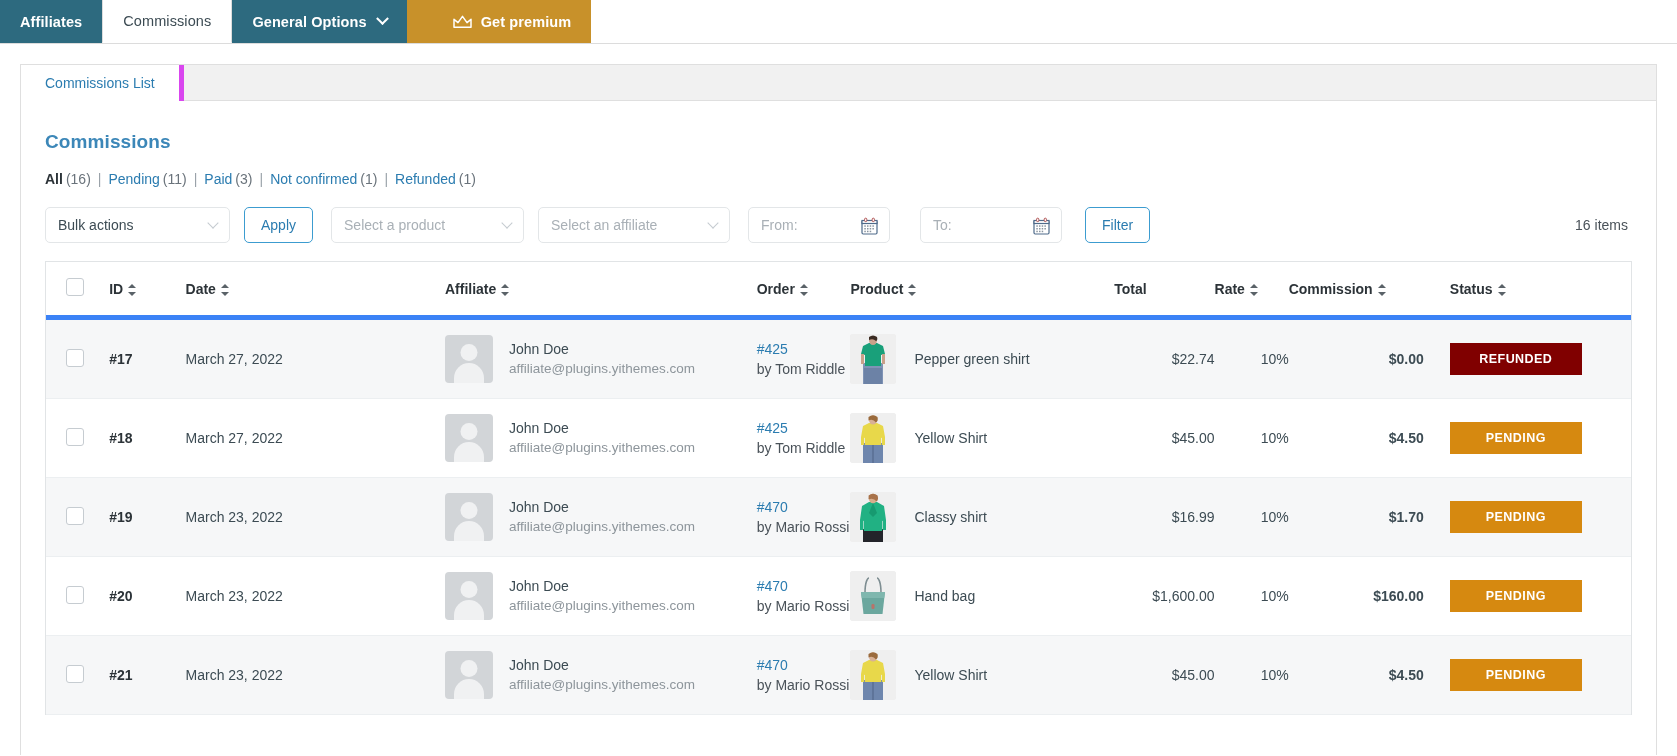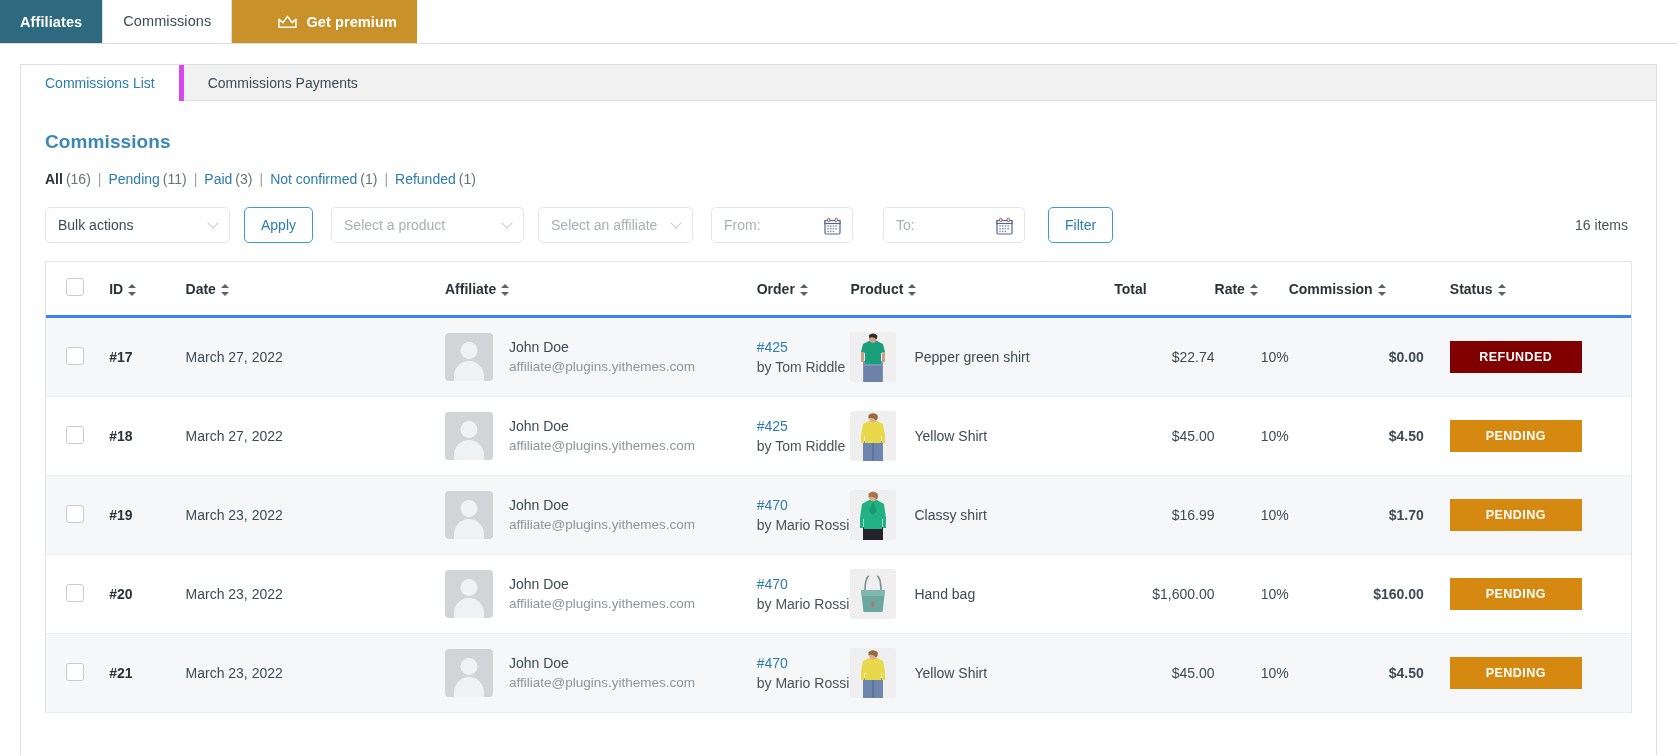--- a/index.html
+++ b/index.html
@@ -149,21 +149,21 @@
   .ctl .lbl { color: #3c4b53; }
   .sel-caret {
     position: absolute; right: 12px; top: 50%;
     width: 8px; height: 8px;
     border-right: 1.5px solid #c5cbd0;
     border-bottom: 1.5px solid #c5cbd0;
     transform: translateY(-75%) rotate(45deg);
   }
   .ctl-bulk   { width: 185px; margin-right: 14px; }
   .ctl-prod   { width: 193px; margin-right: 14px; }
-  .ctl-aff    { width: 155px; margin-right: 18px; }
+  .ctl-aff    { width: 192px; margin-right: 18px; }
   .ctl-from   { width: 142px; margin-right: 30px; }
   .ctl-to     { width: 142px; margin-right: 23px; }
 
   .btn-outline {
     height: 36px;
     min-width: 62px;
     padding: 0 16px;
     border: 1px solid #3c9cd0;
     border-radius: 5px;
     background: #ffffff;
@@ -196,21 +196,21 @@
     font-size: 14px;
     color: #3c4b53;
     table-layout: fixed;
   }
   table.commissions thead th {
     font-weight: bold;
     color: #2c3338;
     text-align: left;
     padding: 16px 0 16px 0;
     background: #ffffff;
-    border-bottom: 3px solid #3b82f6;
+    border-bottom: 5px solid #3b82f6;
     font-size: 14px;
     white-space: nowrap;
   }
   .sortarrows {
     display: inline-block;
     margin-left: 5px;
     position: relative;
     width: 8px; height: 12px;
     vertical-align: middle;
   }
@@ -316,40 +316,41 @@
 <body>
 
 <div class="topbar">
   <div id="topnav-host" style="display:flex;align-items:stretch;">
       <div class="topbar-tab teal">
         <span>Affiliates</span>
       </div>
       <div class="topbar-tab active">
         <span>Commissions</span>
       </div>
+      <div class="topbar-tab teal">
+        <span>General Options</span>
+        <span class="chev"></span>
+      </div>
       <div class="topbar-tab gold">
         <span class="crown">
           <svg width="19" height="14" viewBox="0 0 19 14">
             <path d="M1 12.2 L1 4.3 L5 7.6 L9.5 1.4 L14 7.6 L18 4.3 L18 12.2 Z" fill="none" stroke="#ffffff" stroke-width="1.5" stroke-linejoin="round"></path>
           </svg>
         </span>
         <span>Get premium</span>
       </div>
     </div>
 </div>
 
 <div class="page-wrap">
   <div class="panel">
 
     <div class="subtabs">
       <div class="subtab active">
         <span>Commissions List</span>
-      </div>
-      <div class="subtab">
-        <span>Commissions Payments</span>
       </div>
     </div>
 
     <div class="content">
 
       <div class="page-title">Commissions</div>
 
       <div class="status-links" id="status-links-host">
           <a class="sl-current">All</a>
           <span class="cnt">(16)</span>

